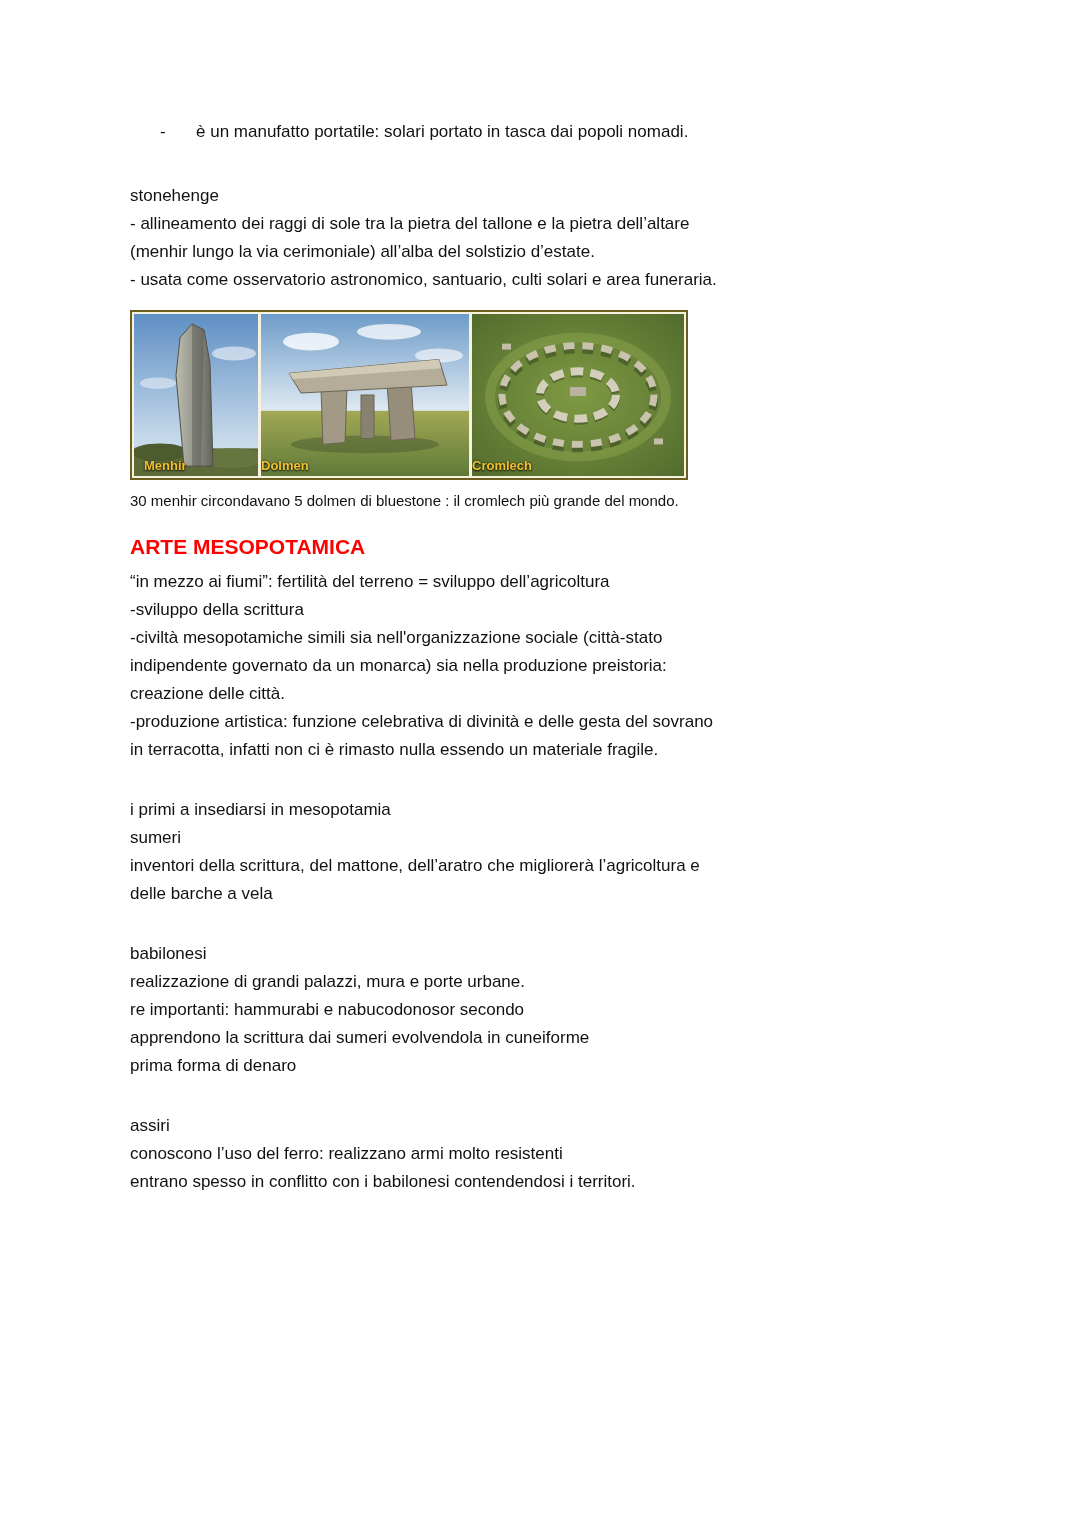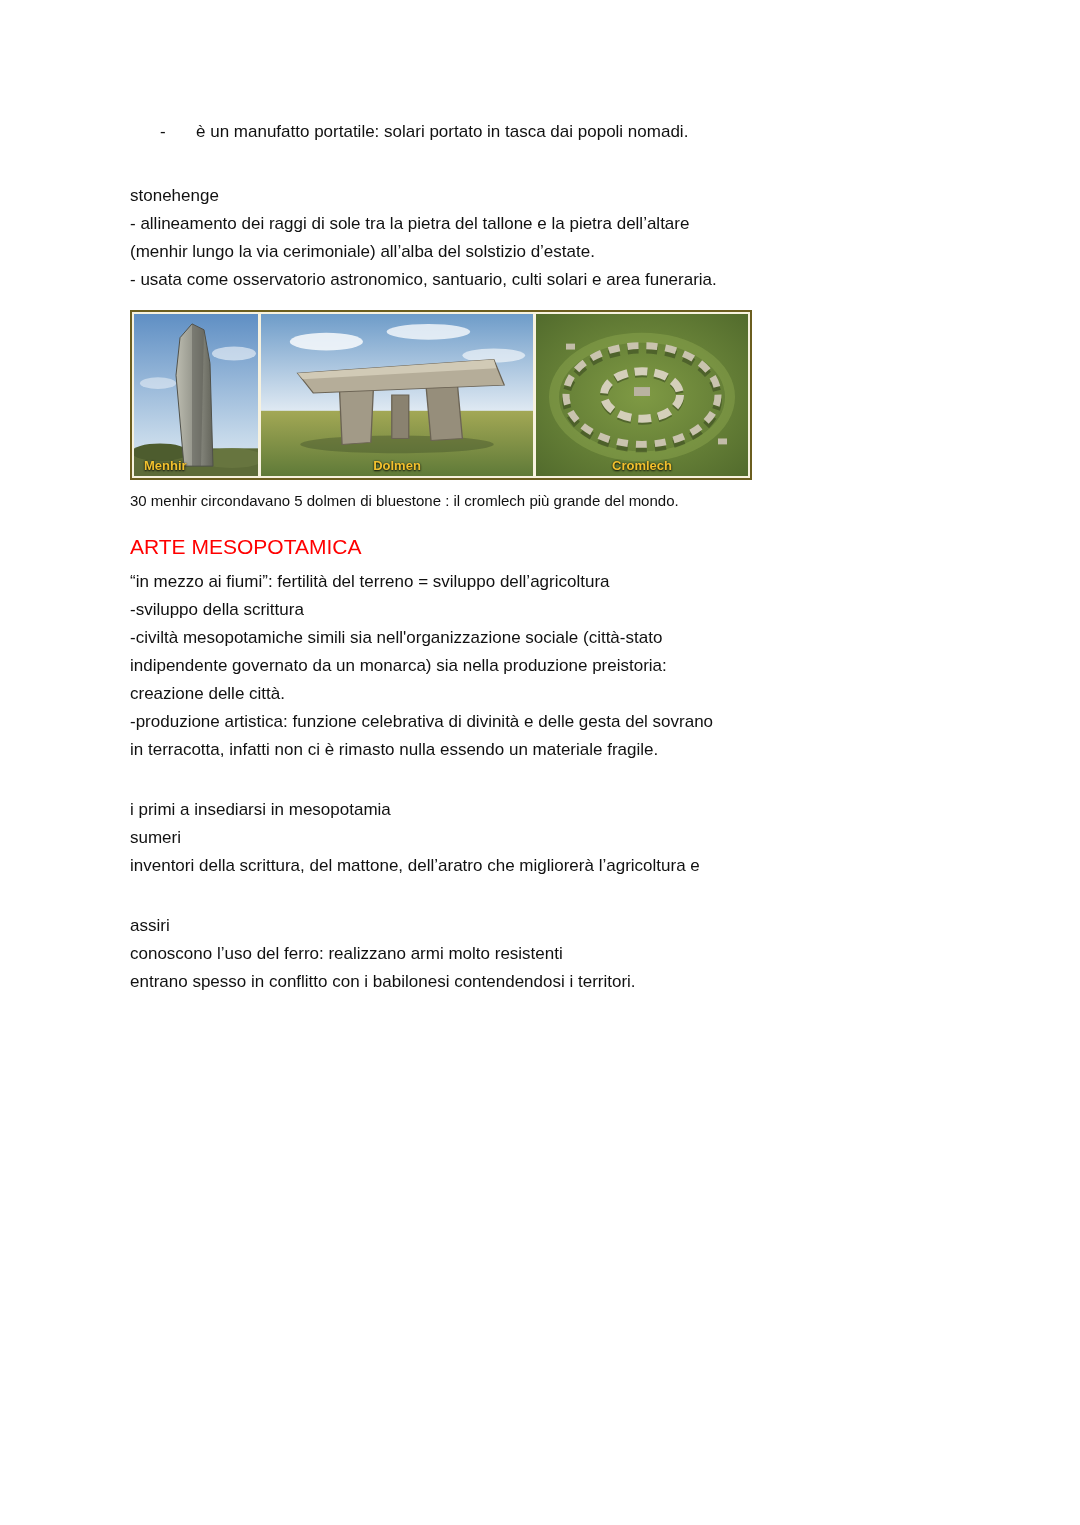--- a/index.html
+++ b/index.html
@@ -21,52 +21,52 @@
 
   .top-bullet { display: flex; padding-left: 30px; margin-bottom: 36px; }
   .top-bullet .dash { width: 36px; flex: 0 0 36px; }
 
   .section { margin-bottom: 32px; }
   .section-tight { margin-bottom: 16px; }
 
   
   .photo-strip {
     margin: 0 0 10px 0;
-    width: 622px;
+    width: 558px;
     height: 170px;
     border: 2px solid #6b5e1f;
     background: #f7f2df;
     display: flex;
     gap: 3px;
     padding: 2px;
   }
   .panel { position: relative; height: 100%; overflow: hidden; background: #9db4c6; }
   .panel svg { display: block; width: 100%; height: 100%; }
   .panel-menhir { width: 124px; flex: 0 0 124px; }
   .panel-dolmen { flex: 1; }
   .panel-cromlech { width: 212px; flex: 0 0 212px; }
   .photo-label {
     position: absolute;
     bottom: 2px; left: 0; right: 0;
-    text-align: center;
+    text-align: left;
     font-weight: bold;
     font-size: 13px;
     line-height: 16px;
     color: #f2c12e;
     text-shadow: 0 1px 2px rgba(0,0,0,0.85), 0 0 2px rgba(0,0,0,0.6);
   }
   .label-left { text-align: left; padding-left: 10px; }
 
   .caption { font-size: 15px; line-height: 22px; margin-bottom: 20px; }
 
   .red-heading {
     margin: 0 0 6px 0;
     font-size: 21px;
     line-height: 30px;
-    font-weight: normal;
+    font-weight: bold;
     color: #ff0000;
   }
 </style>
 </head>
 <body>
 
 <div class="page">
 
   <p class="top-bullet">
     <span class="dash">-</span>
@@ -168,22 +168,30 @@
     <p>indipendente governato da un monarca) sia nella produzione preistoria:</p>
     <p>creazione delle città.</p>
     <p>-produzione artistica: funzione celebrativa di divinità e delle gesta del sovrano</p>
     <p>in terracotta, infatti non ci è rimasto nulla essendo un materiale fragile.</p>
   </div>
 
   <div class="section">
     <p>i primi a insediarsi in mesopotamia</p>
     <p>sumeri</p>
     <p>inventori della scrittura, del mattone, dell’aratro che migliorerà l’agricoltura e</p>
+    <p>delle barche a vela</p>
   </div>
 
+  <div class="section">
+    <p>babilonesi</p>
+    <p>realizzazione di grandi palazzi, mura e porte urbane.</p>
+    <p>re importanti: hammurabi e nabucodonosor secondo</p>
+    <p>apprendono la scrittura dai sumeri evolvendola in cuneiforme</p>
+    <p>prima forma di denaro</p>
+  </div>
 
   <div class="section">
     <p>assiri</p>
     <p>conoscono l’uso del ferro: realizzano armi molto resistenti</p>
     <p>entrano spesso in conflitto con i babilonesi contendendosi i territori.</p>
   </div>
 
 </div>
 
 </body></html>

